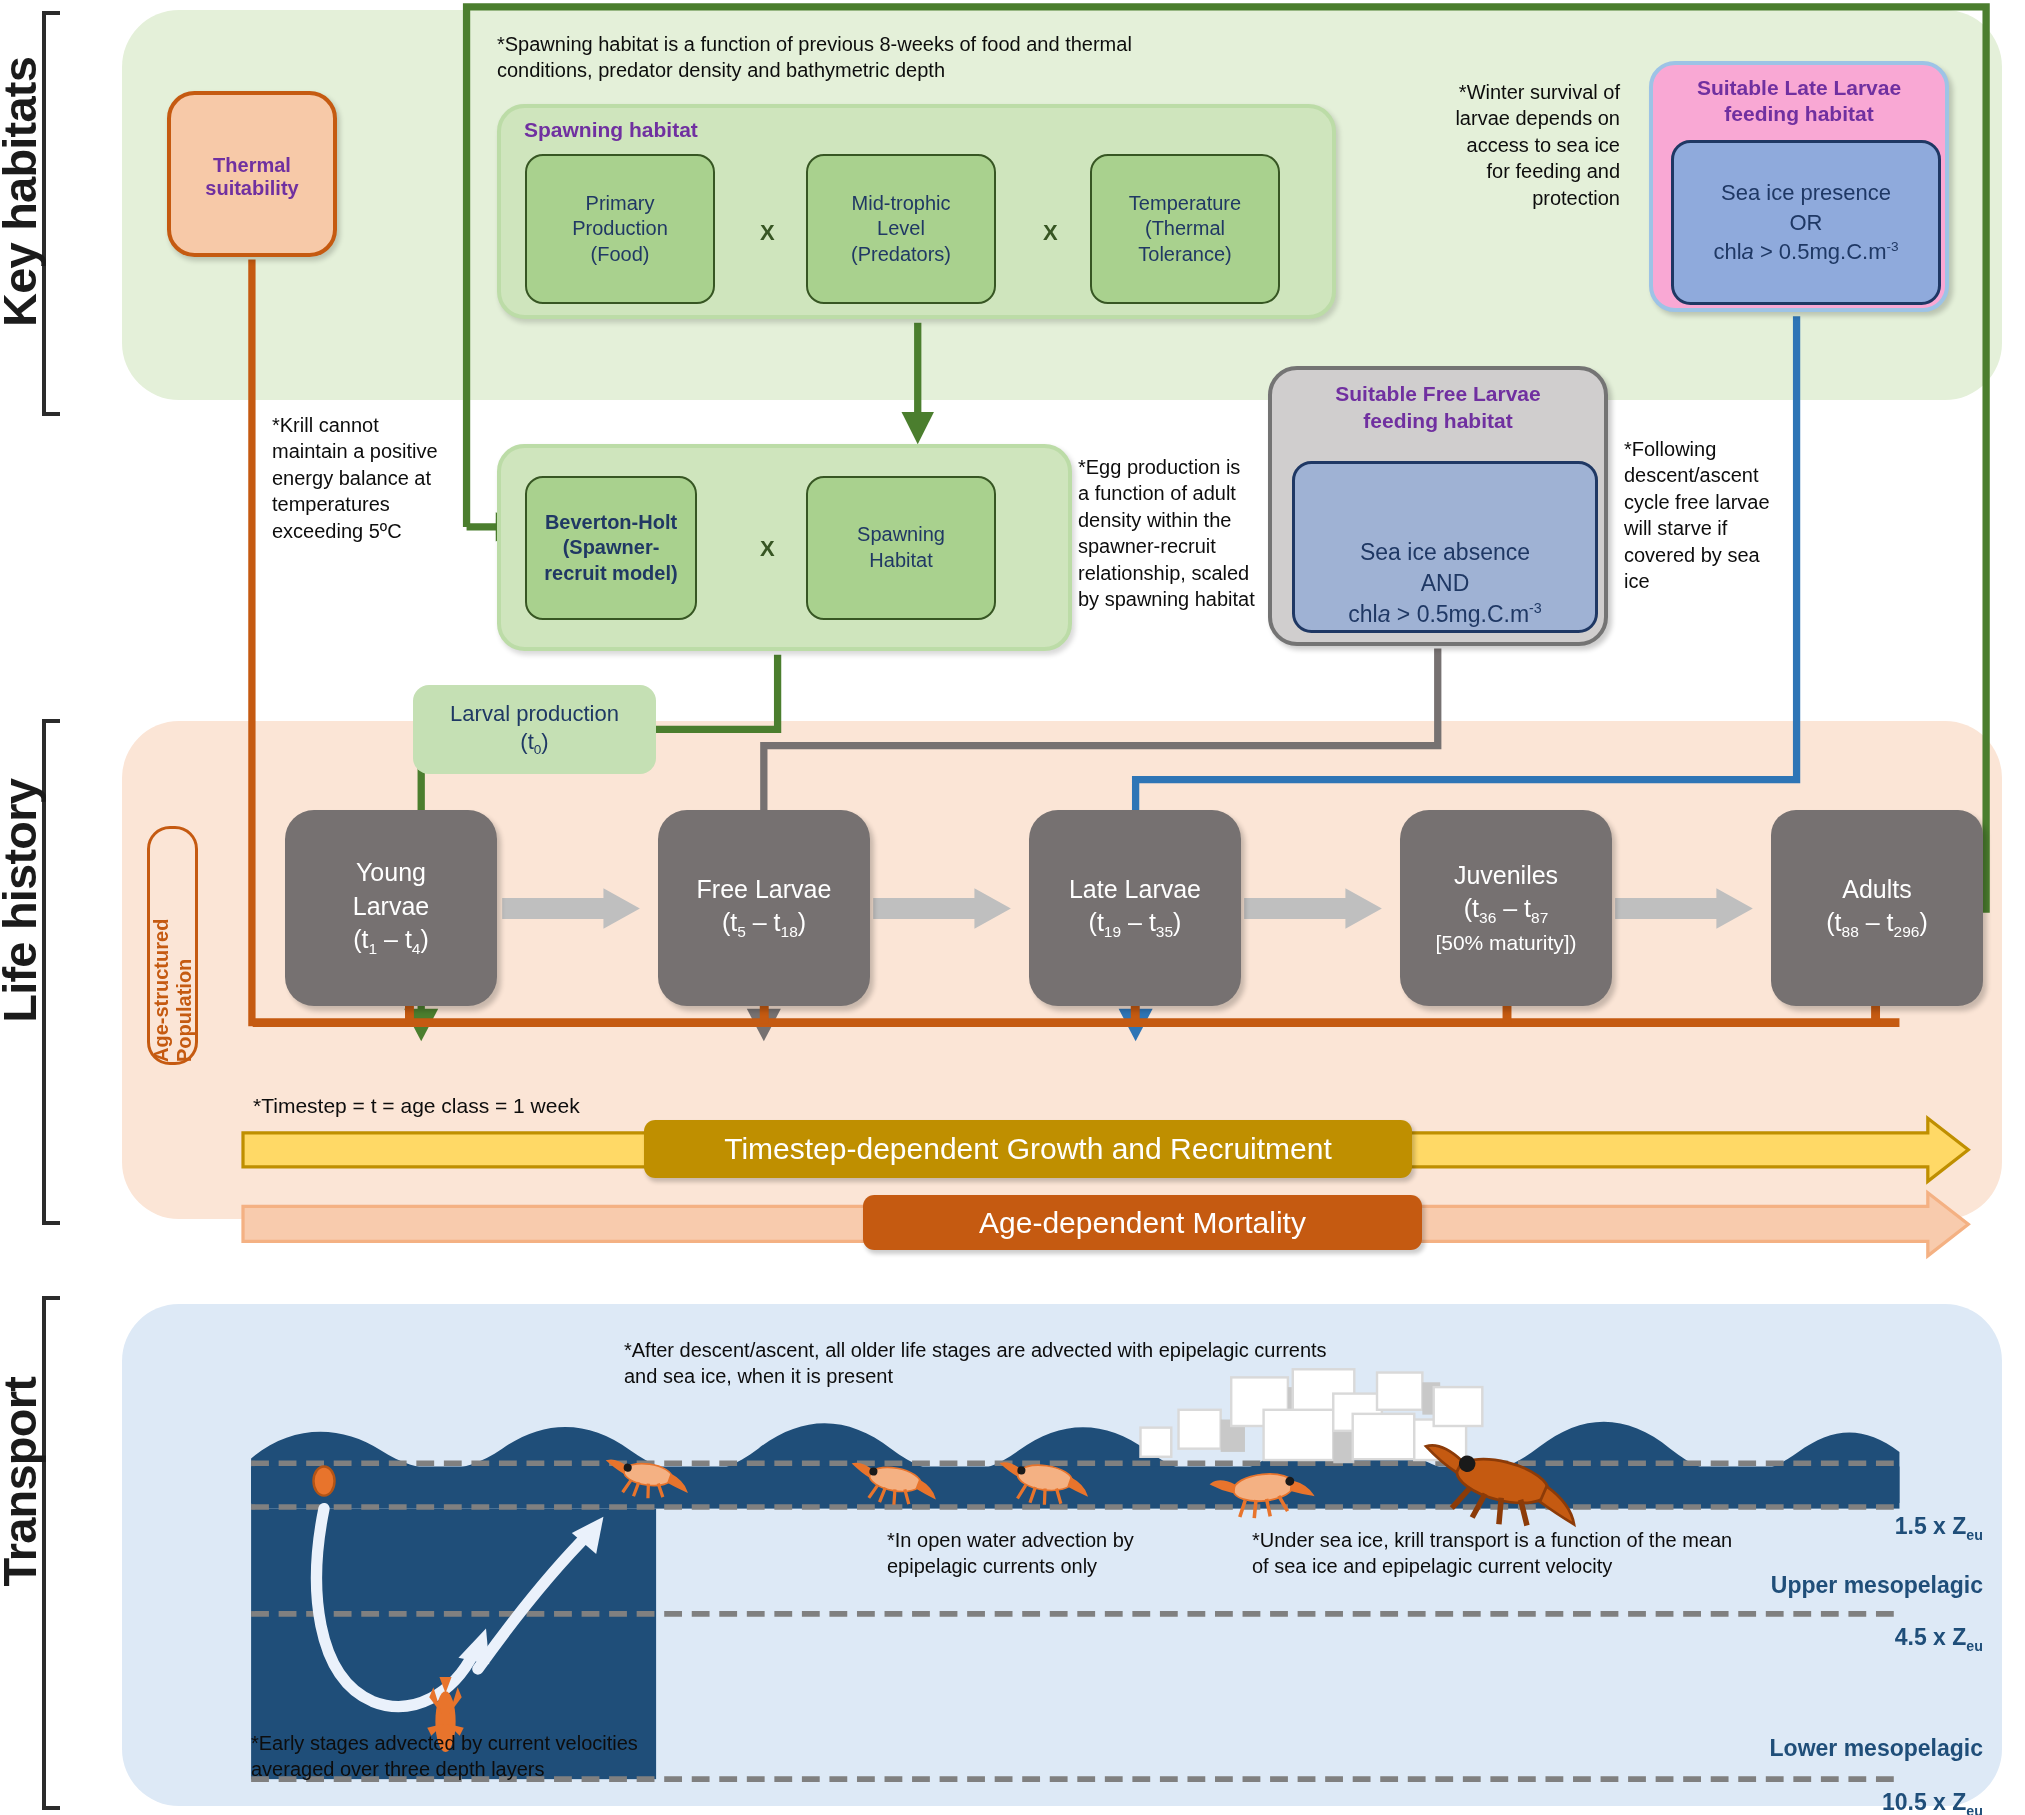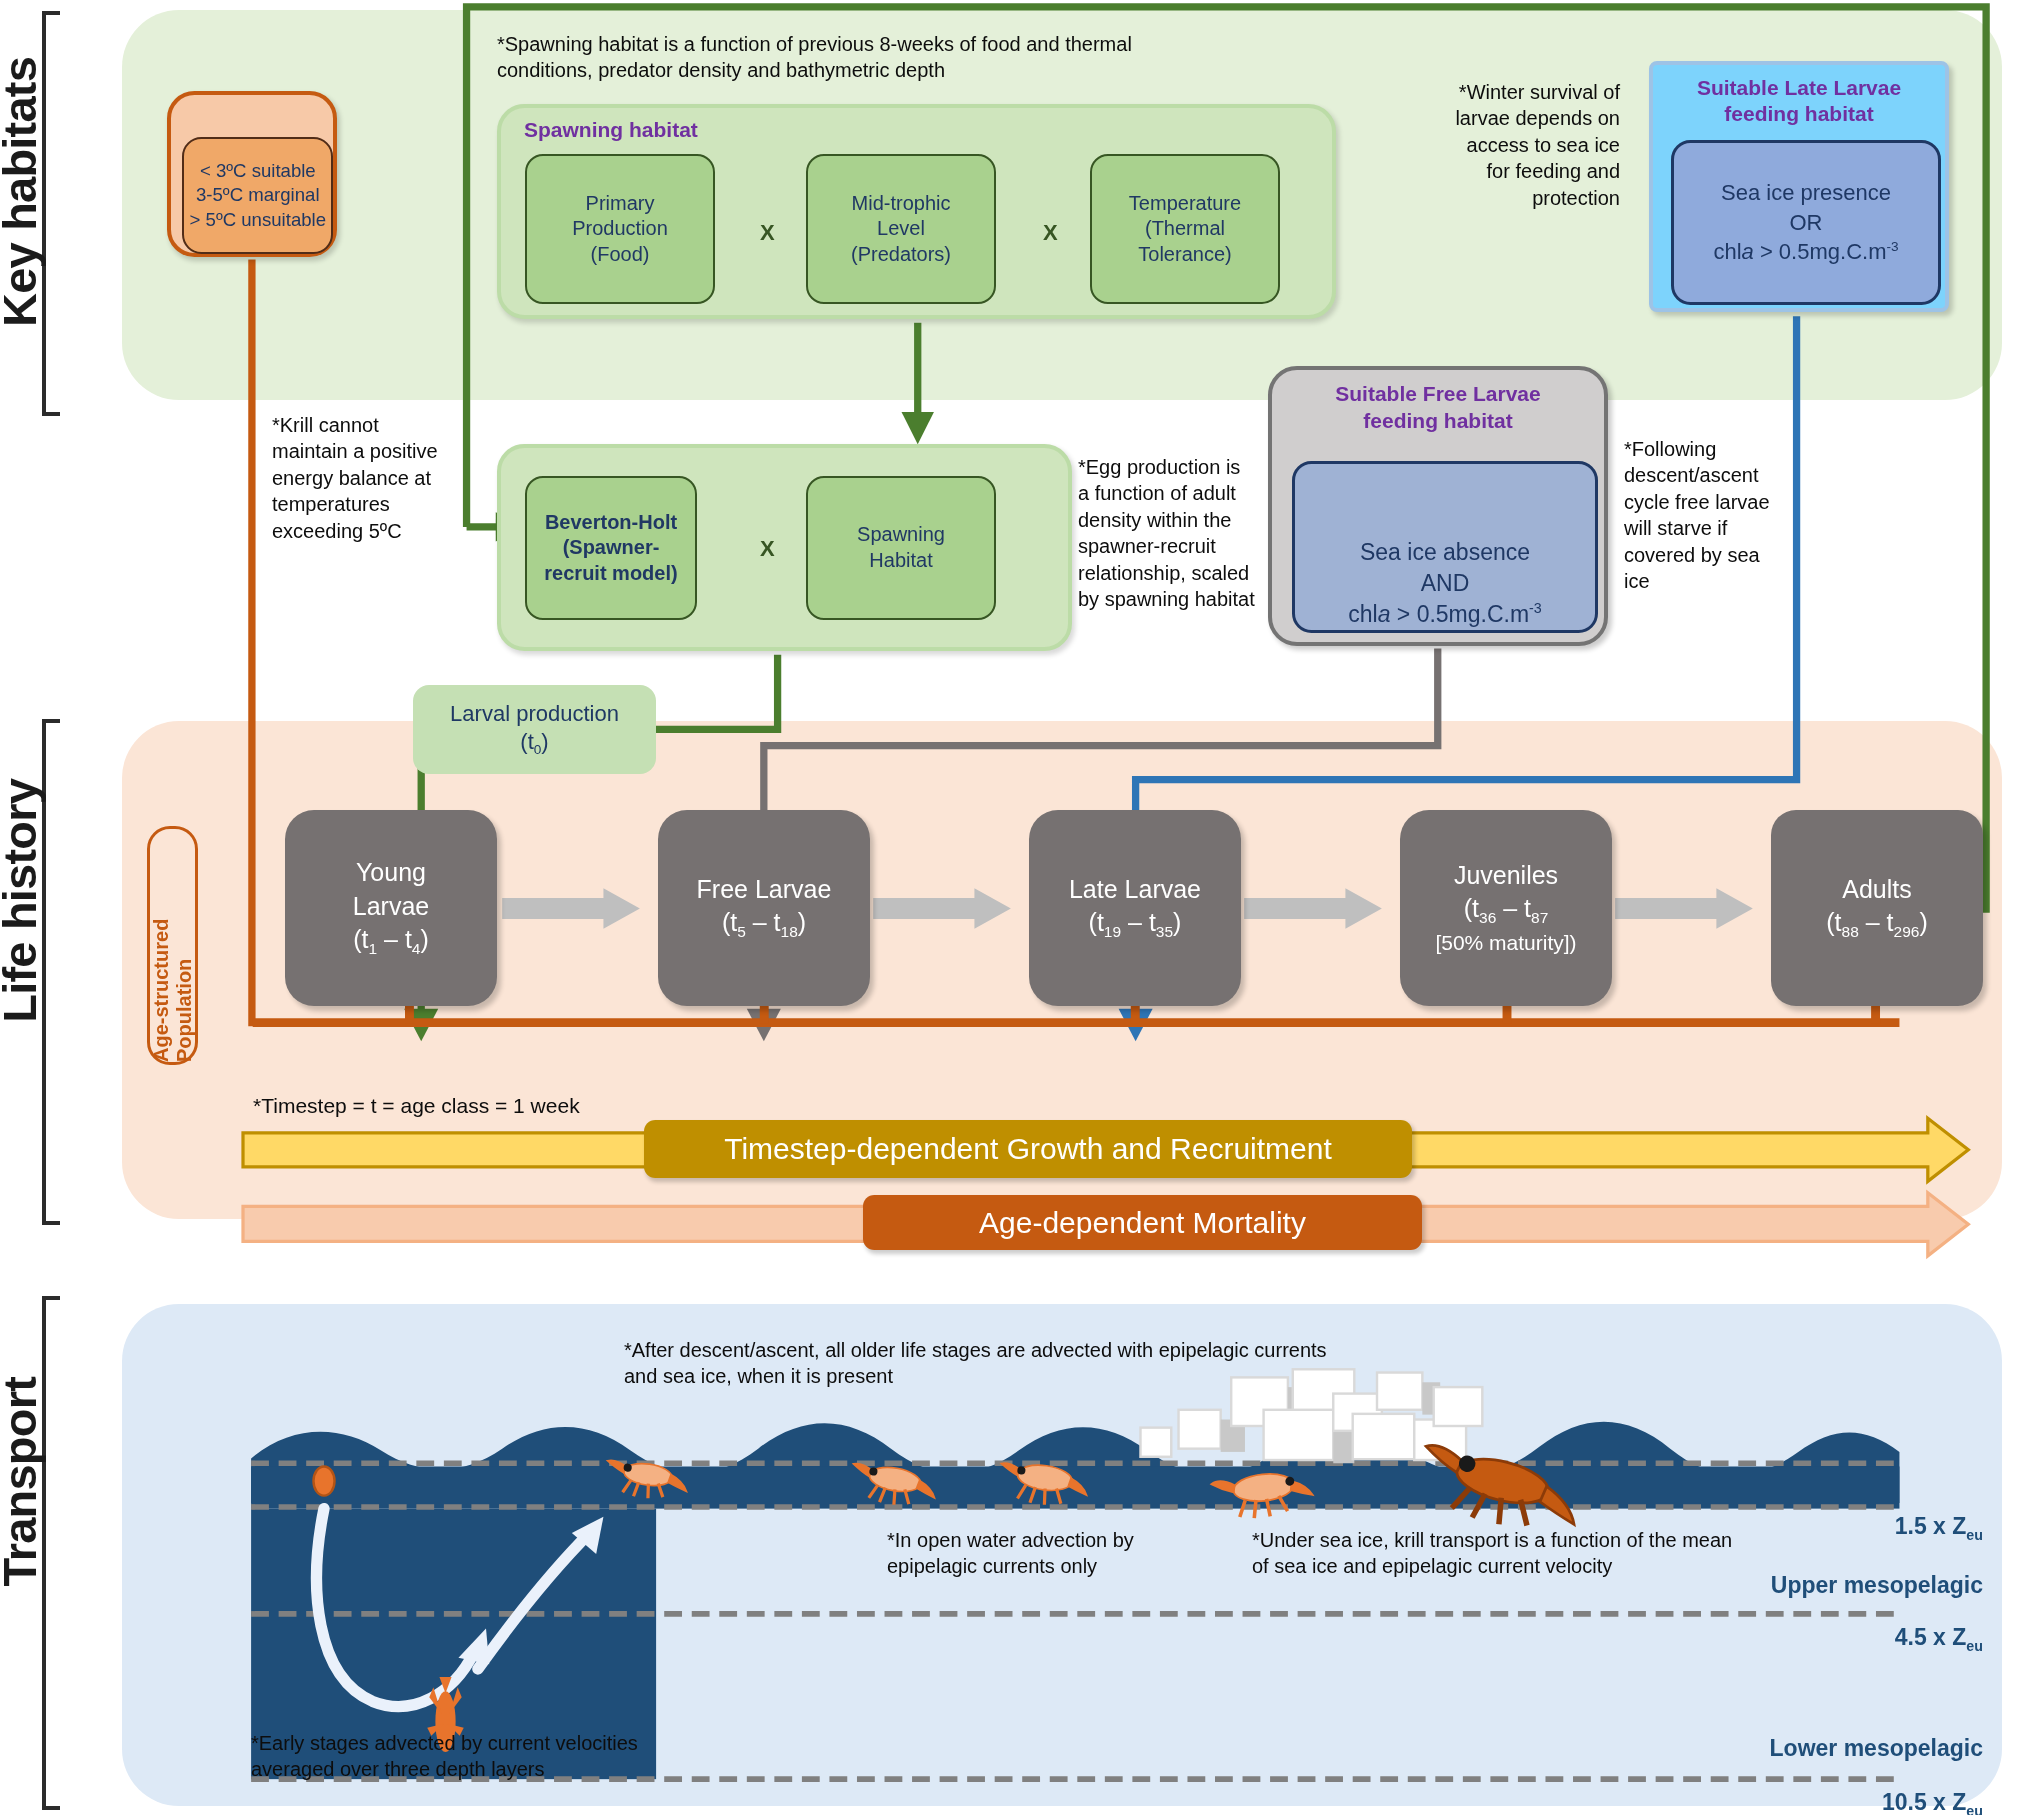--- a/index.html
+++ b/index.html
@@ -38,22 +38,22 @@
   .larval{left:413px;top:685px;width:243px;height:89px;background:#c5e0b4;border-radius:16px;
         font-size:22px;color:#1f3864;line-height:1.3;}
 
   .freelarv-outer{left:1268px;top:366px;width:340px;height:280px;background:#d0cece;
         border:4.9px solid #747474;border-radius:29px;box-shadow:3.2px 4px 5.7px rgba(0,0,0,.2);}
   .freelarv-title{position:absolute;top:11.3px;left:0;width:100%;font-size:21px;font-weight:700;color:#7030a0;line-height:1.25;}
   .freelarv-inner{position:absolute;left:20px;top:91px;width:300px;height:166px;background:#9fb2d4;
         border:3.2px solid #1f3864;border-radius:19.4px;display:flex;flex-direction:column;
         align-items:center;justify-content:flex-end;font-size:23px;color:#1f3864;line-height:1.35;}
 
-  .latelarv-outer{left:1649px;top:61px;width:300px;height:251px;background:#7dd3fc;
-        border:4px solid #9dc3e6;border-radius:8px;box-shadow:3.2px 4px 5.7px rgba(0,0,0,.18);}
+  .latelarv-outer{left:1649px;top:61px;width:300px;height:251px;background:#f9a8d4;
+        border:4px solid #9dc3e6;border-radius:26px;box-shadow:3.2px 4px 5.7px rgba(0,0,0,.18);}
   .latelarv-title{position:absolute;top:9.7px;left:0;width:100%;font-size:21px;font-weight:700;color:#7030a0;line-height:1.25;}
   .latelarv-inner{position:absolute;left:18px;top:75px;width:264px;height:159px;background:#8faadc;
         border:3.2px solid #1f3864;border-radius:19.4px;display:flex;flex-direction:column;
         align-items:center;justify-content:center;font-size:22px;color:#1f3864;line-height:1.35;}
 
   .note{position:absolute;font-size:20px;line-height:1.32;color:#0d0d0d;}
 
   
   .stage{position:absolute;top:810px;width:212px;height:196px;background:#767171;border-radius:29px;
         box-shadow:4px 4.9px 5.7px rgba(0,0,0,.2);display:flex;align-items:center;justify-content:center;
@@ -120,25 +120,20 @@
       <polygon points="1401,1178 1382,1216 1421,1216"></polygon>
     <rect x="1855" y="1205" width="11" height="58"></rect>
       <polygon points="1860,1178 1841,1216 1880,1216"></polygon>
     <rect x="2310" y="1205" width="11" height="58"></rect>
       <polygon points="2315,1178 2296,1216 2335,1216"></polygon>
   </g>
 </svg>
 
 <div class="rbox thermal-outer">
   <div class="thermal-title">Thermal suitability</div>
-  <div class="thermal-inner">
-    <div>&lt; 3ºC suitable</div>
-    <div>3-5ºC marginal</div>
-    <div>&gt; 5ºC unsuitable</div>
-  </div>
 </div>
 <div class="note" style="left:272px;top:412px;width:170px;">*Krill cannot maintain a positive energy balance at temperatures exceeding 5ºC</div>
 
 <div class="note" style="left:497px;top:31px;width:648px;">*Spawning habitat is a function of previous 8-weeks of food and thermal conditions, predator density and bathymetric depth</div>
 
 <div class="rbox spawn-outer">
   <div class="spawn-title">Spawning habitat</div>
 </div>
 <div class="rbox sub-green" style="left:525px;top:154px;width:190px;height:150px;">
   <div>Primary</div>

